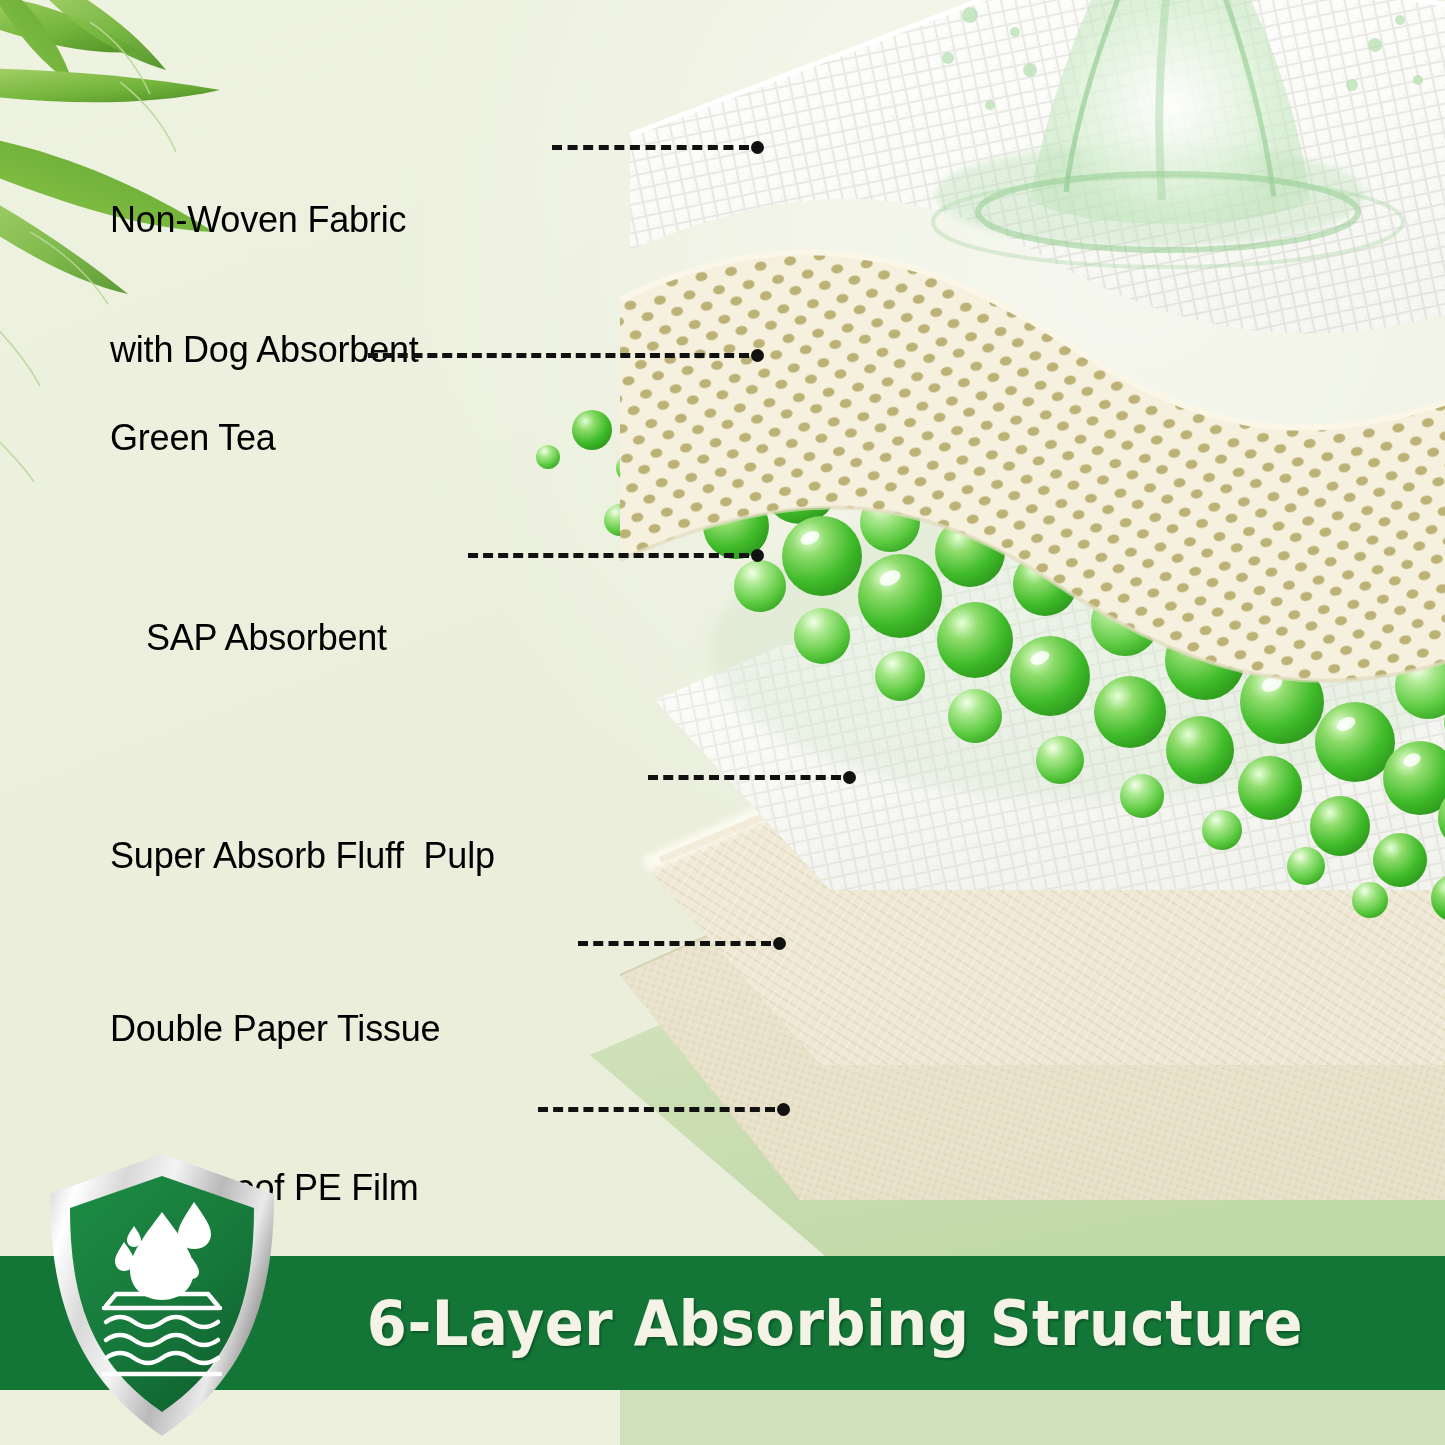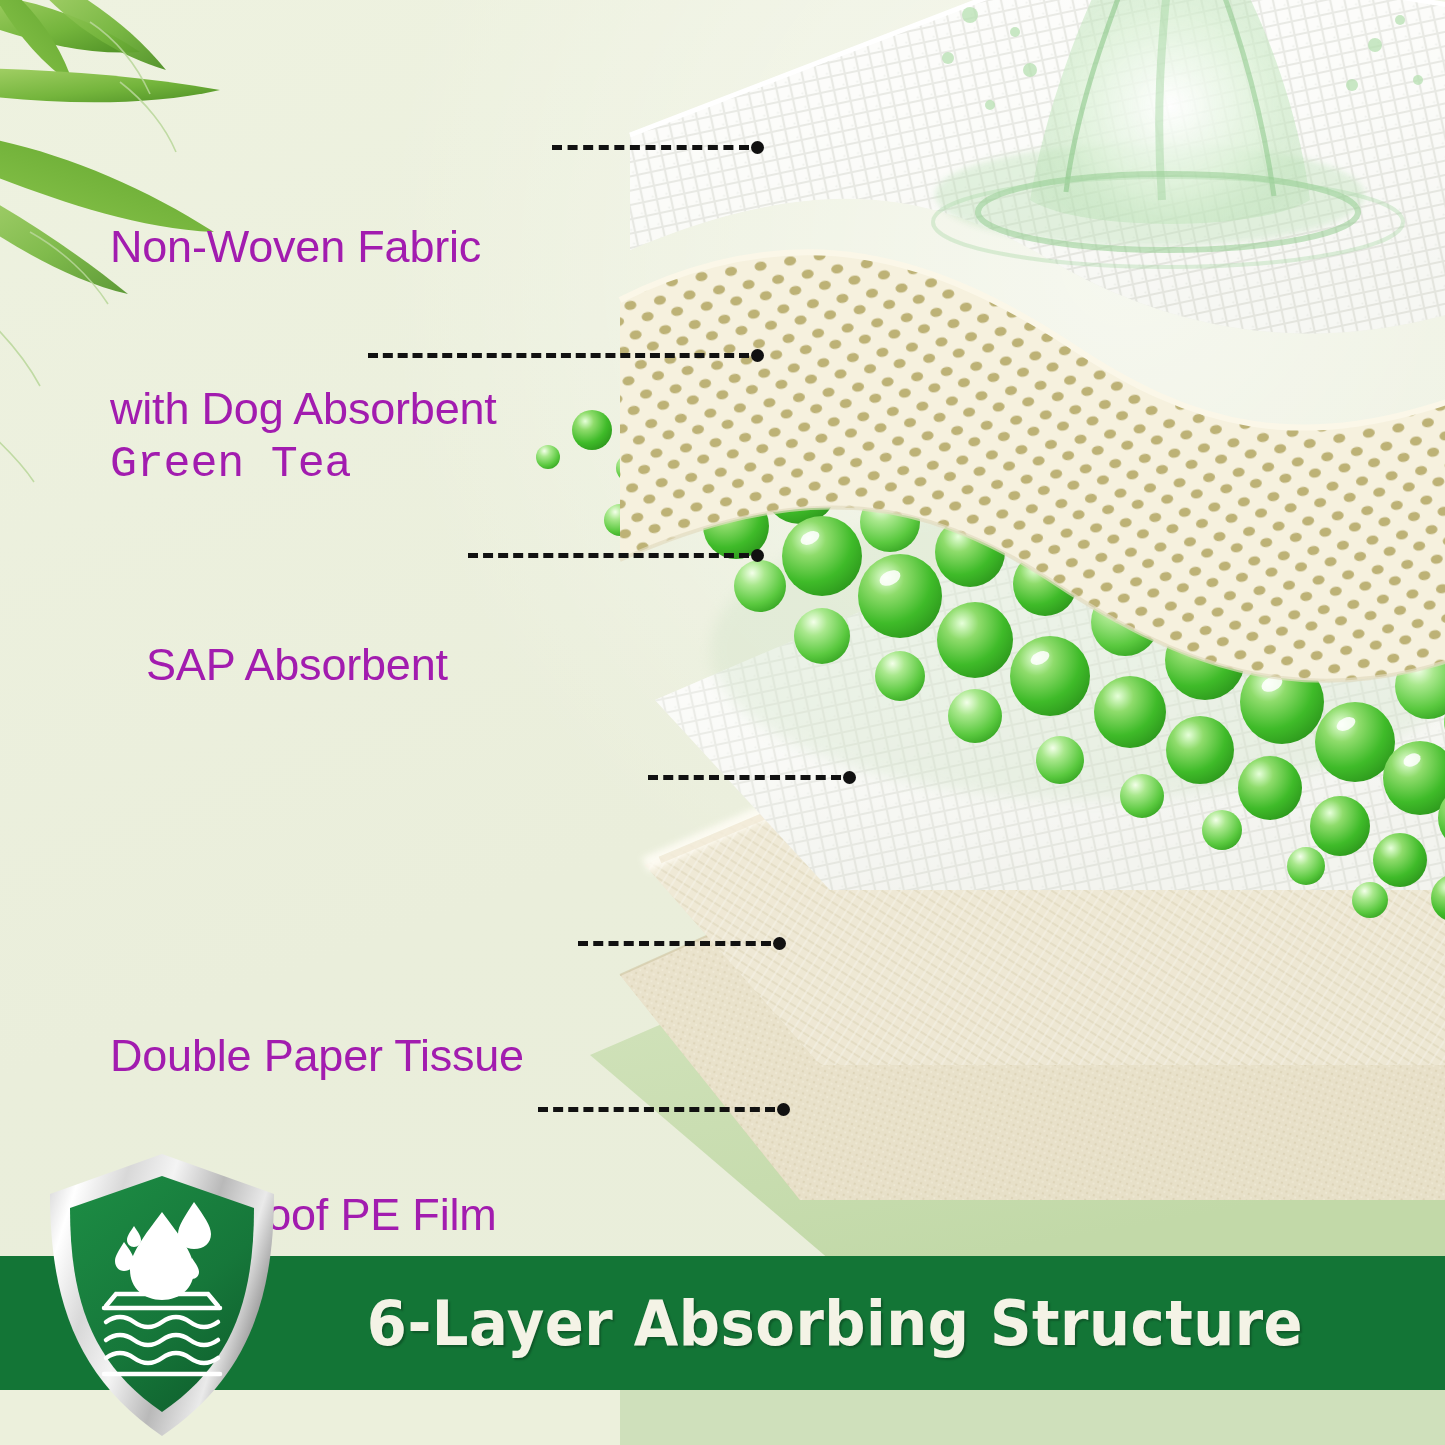--- a/index.html
+++ b/index.html
@@ -25,22 +25,22 @@
   .bamboo{position:absolute;left:-30px;top:-18px;width:330px;height:520px;}
   .bamboo svg{display:block;}
 
   
   .art{position:absolute;left:470px;top:-40px;width:1010px;height:1330px;}
   .art svg{display:block;}
 
   
   .label{
     position:absolute;
-    color:#a21caf;
-    font-size:45px;
+    color:#000000;
+    font-size:36px;
     line-height:1.20;
     letter-spacing:-0.2px;
     font-weight:400;
     white-space:pre;
   }
   .label .ln{display:block;}
 
   
   .leader{position:absolute;height:10px;display:flex;align-items:center;}
   .leader .dashes{
@@ -326,36 +326,39 @@
 
   <div class="label" style="left:110px; top:112px;">
     <span class="ln">Non-Woven Fabric</span>
     <span class="ln">with Dog Absorbent</span>
   </div>
   <div class="leader" style="left:552px; top:142px; width:212px;">
     <span class="dashes"></span>
     <span class="dot"></span>
   </div>
 
-  <div class="label" style="left:110px; top:330px;font-family:Liberation Mono, monospace;">
+  <div class="label" style="left:110px; top:330px;">
     <span class="ln">Green Tea</span>
   </div>
   <div class="leader" style="left:368px; top:350px; width:396px;">
     <span class="dashes"></span>
     <span class="dot"></span>
   </div>
 
   <div class="label" style="left:110px; top:530px;margin-left:36px;">
     <span class="ln">SAP Absorbent</span>
   </div>
   <div class="leader" style="left:468px; top:550px; width:296px;">
     <span class="dashes"></span>
     <span class="dot"></span>
   </div>
 
+  <div class="label" style="left:110px; top:748px;">
+    <span class="ln">Super Absorb Fluff  Pulp</span>
+  </div>
   <div class="leader" style="left:648px; top:772px; width:208px;">
     <span class="dashes"></span>
     <span class="dot"></span>
   </div>
 
   <div class="label" style="left:110px; top:921px;">
     <span class="ln">Double Paper Tissue</span>
   </div>
   <div class="leader" style="left:578px; top:938px; width:208px;">
     <span class="dashes"></span>

